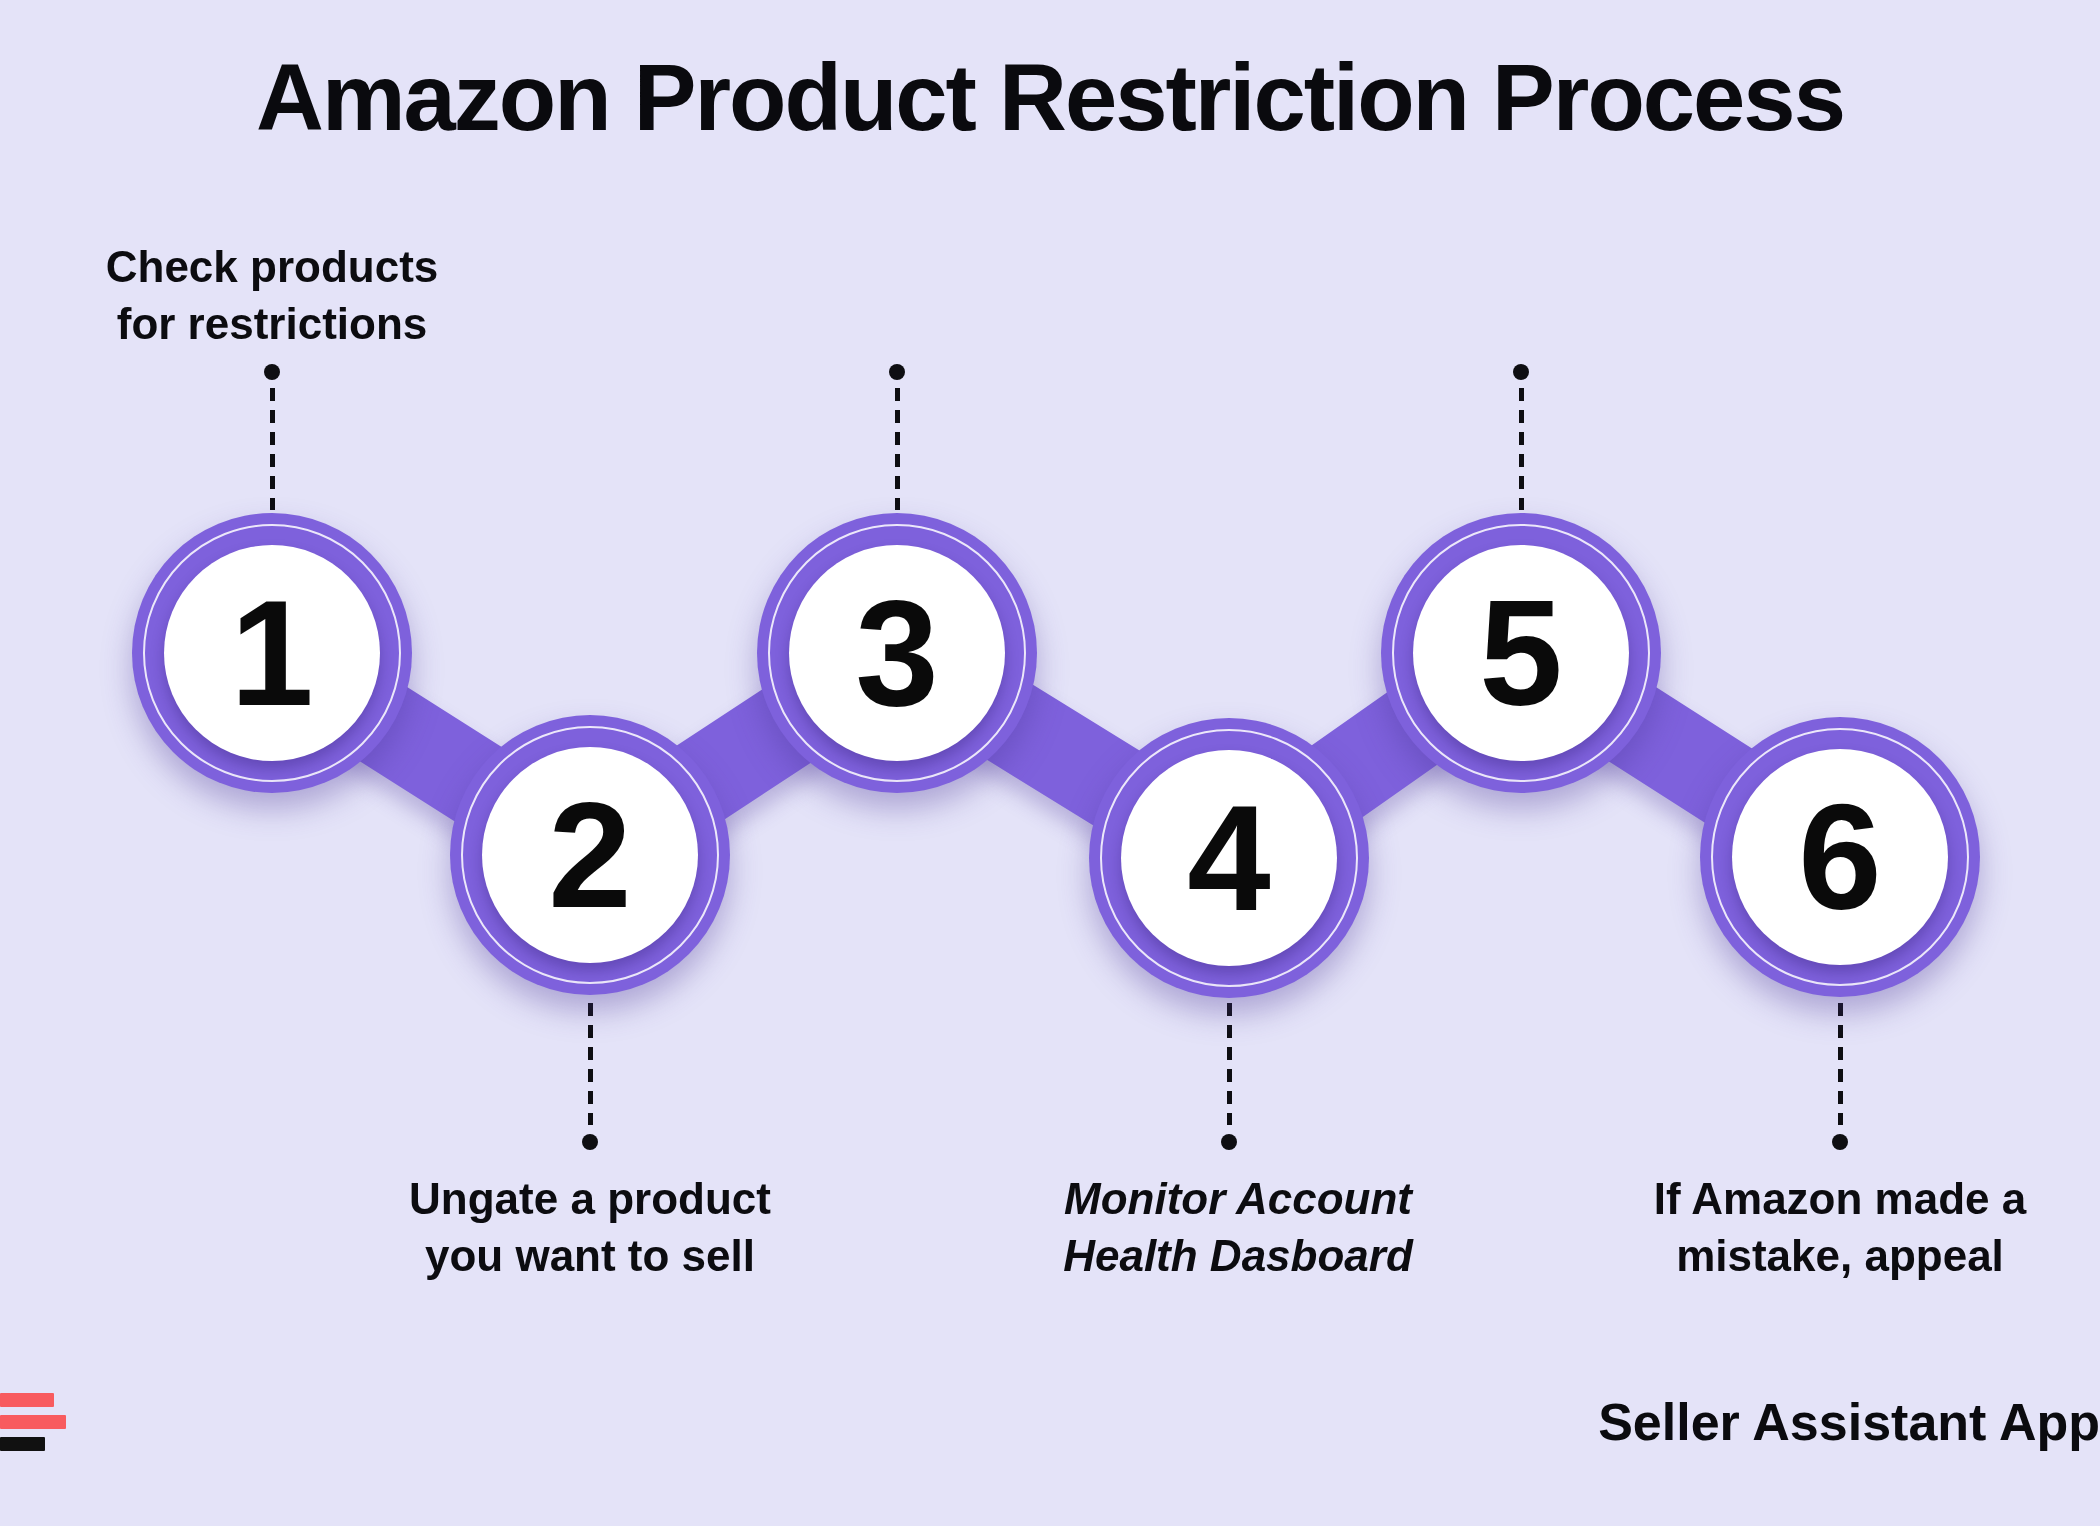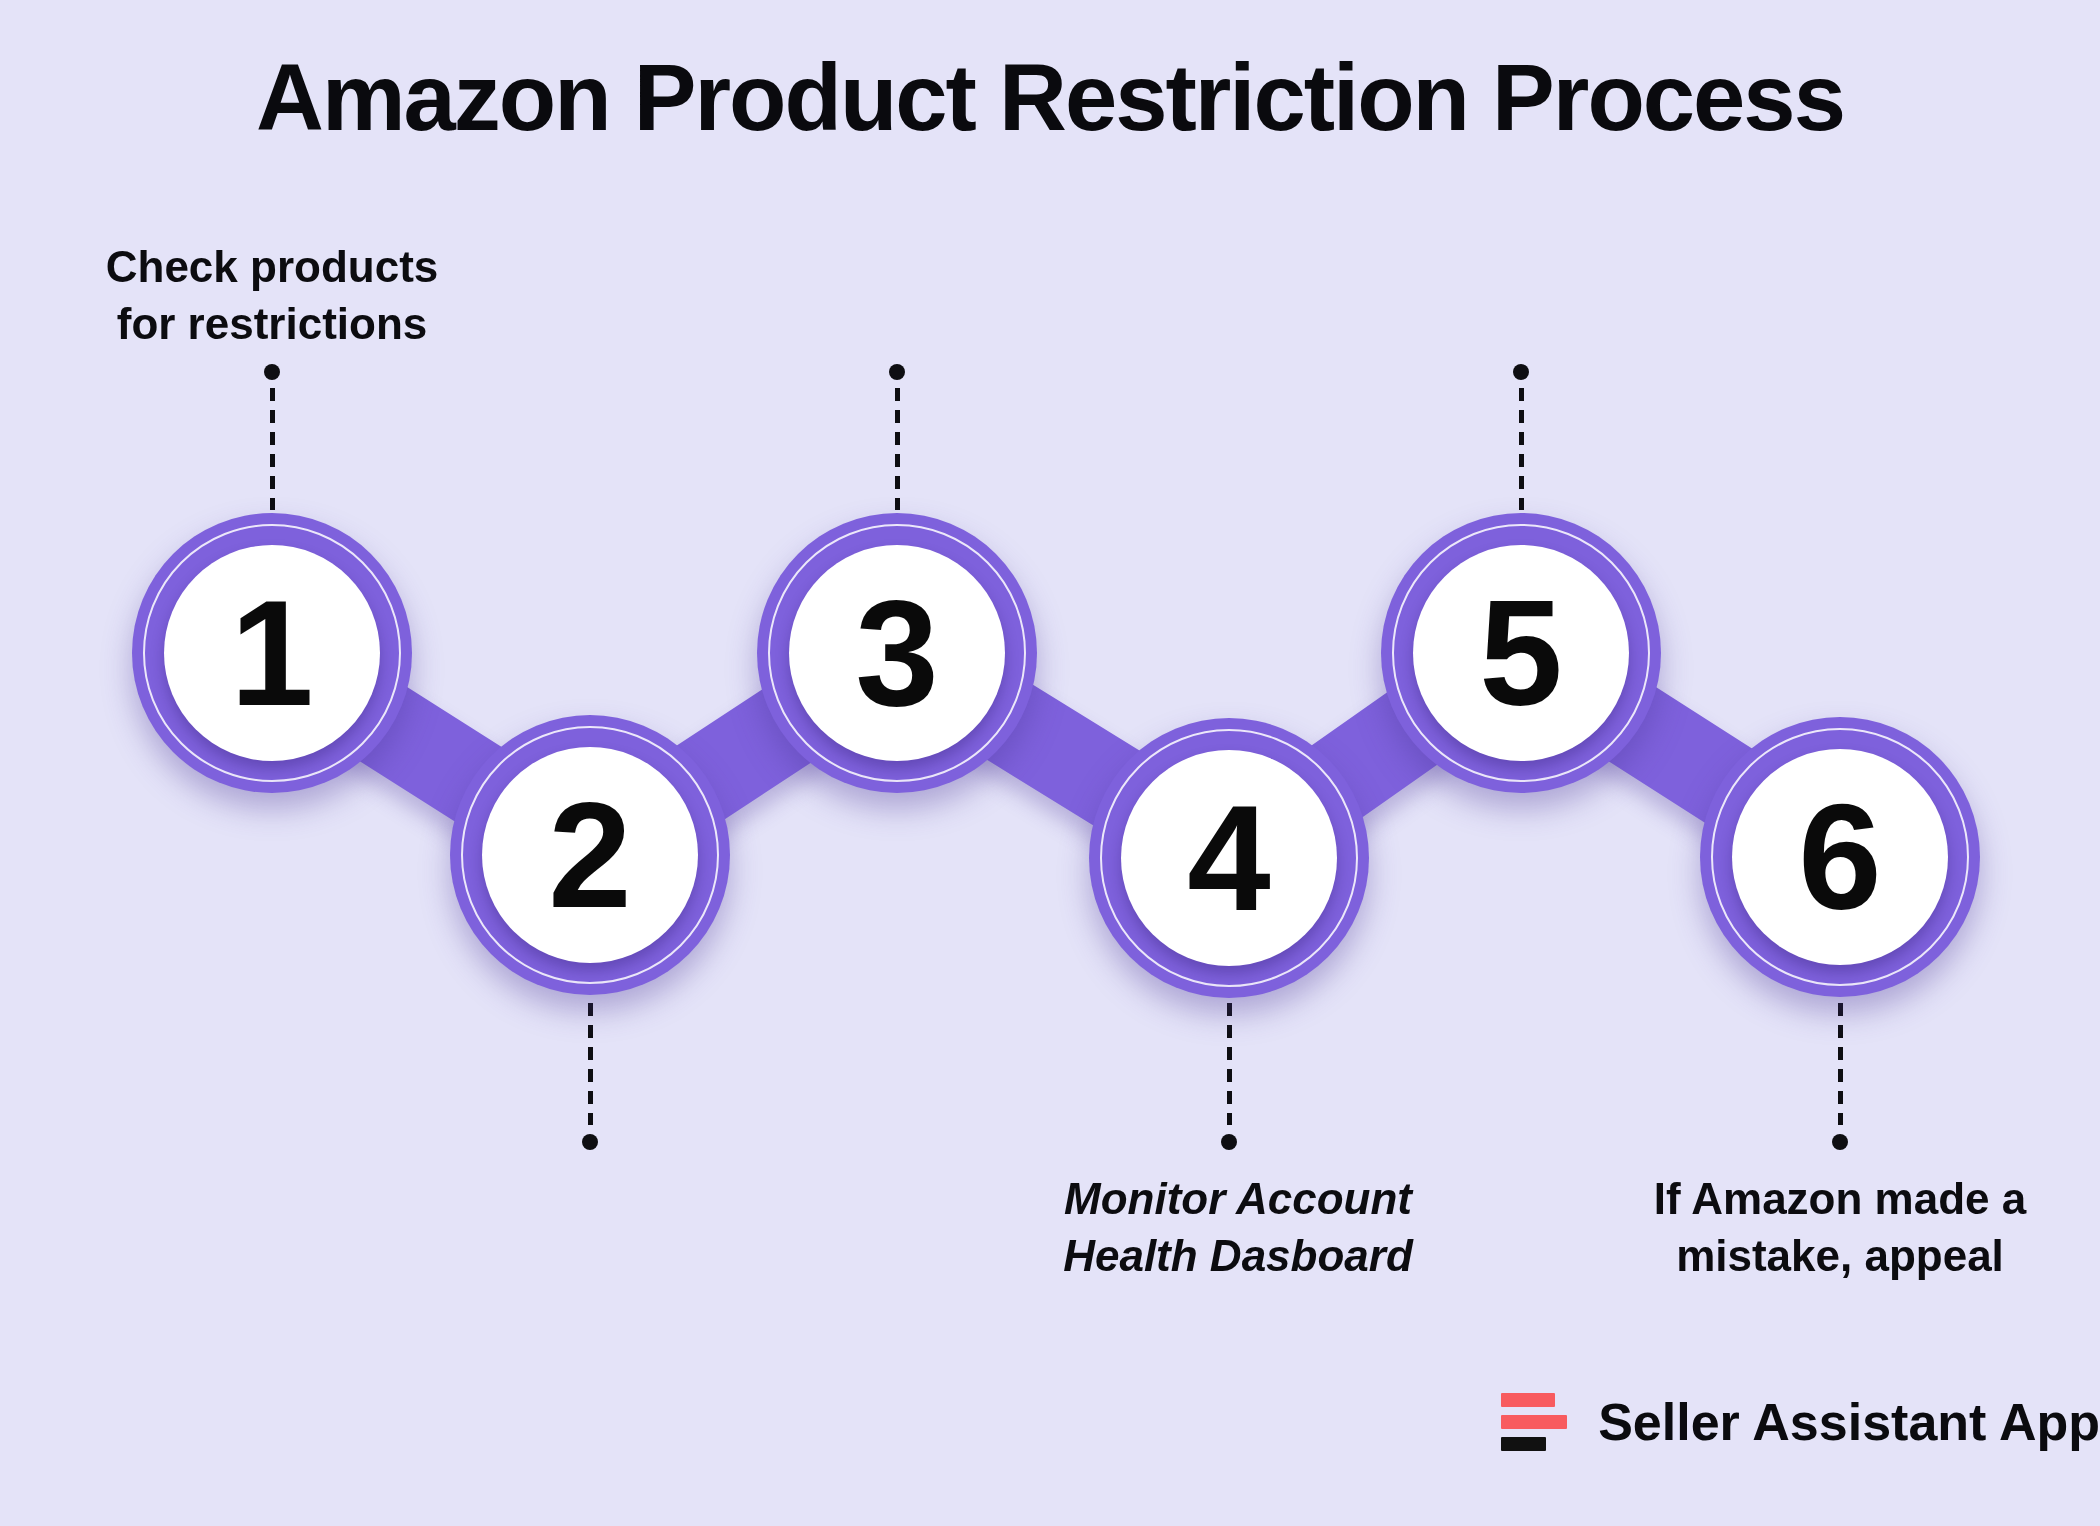--- a/index.html
+++ b/index.html
@@ -82,21 +82,21 @@
   }
   .dot1{left:264px;top:364px;}
   .dot3{left:889px;top:364px;}
   .dot5{left:1513px;top:364px;}
   .dot2{left:582px;top:1134px;}
   .dot4{left:1221px;top:1134px;}
   .dot6{left:1832px;top:1134px;}
   
   .footer{
     position:absolute;left:0;right:0;top:1392px;
-    display:flex;justify-content:flex-end;align-items:center;gap:31px;
+    display:flex;justify-content:space-between;align-items:center;gap:31px;
   }
   .logo{display:flex;flex-direction:column;gap:8px;width:66px;}
   .logo .bar{height:14px;border-radius:1px;}
   .logo .bar1{width:54px;background:#F85B5F;}
   .logo .bar2{width:66px;background:#F85B5F;}
   .logo .bar3{width:45px;background:#111111;}
   .brand{font-size:52px;font-weight:bold;color:#0B0B0F;}
 </style>
 </head>
 <body>
@@ -157,20 +157,22 @@
   </div>
   <div class="node n6">
     <div class="hairline"></div>
     <div class="inner">
       <span class="num">6</span>
     </div>
   </div>
 
   <div class="label l1">Check products
 for restrictions</div>
+  <div class="label l2">Ungate a product
+you want to sell</div>
   <div class="label l4">Monitor Account
 Health Dasboard</div>
   <div class="label l6">If Amazon made a
 mistake, appeal</div>
 
   <div class="footer">
     <div class="logo">
       <span class="bar bar1"></span>
       <span class="bar bar2"></span>
       <span class="bar bar3"></span>

